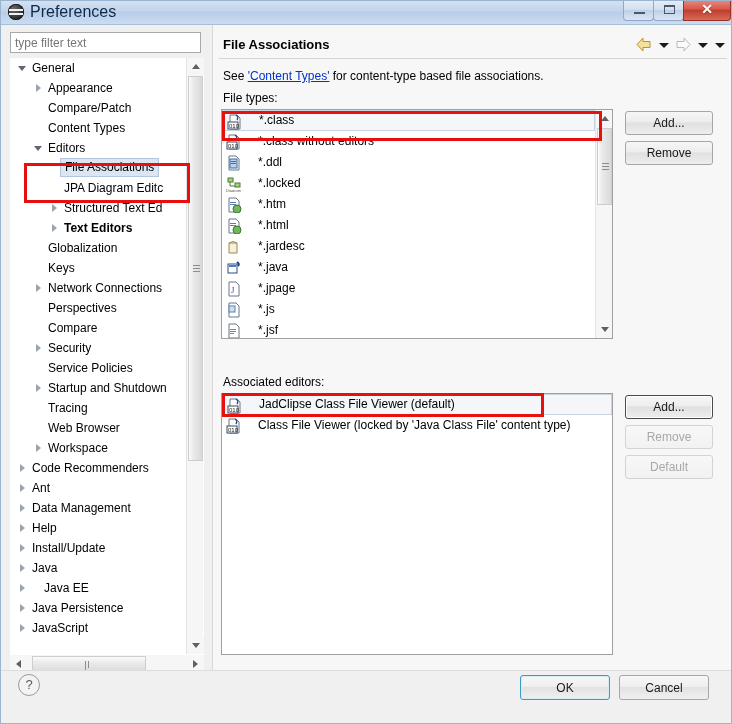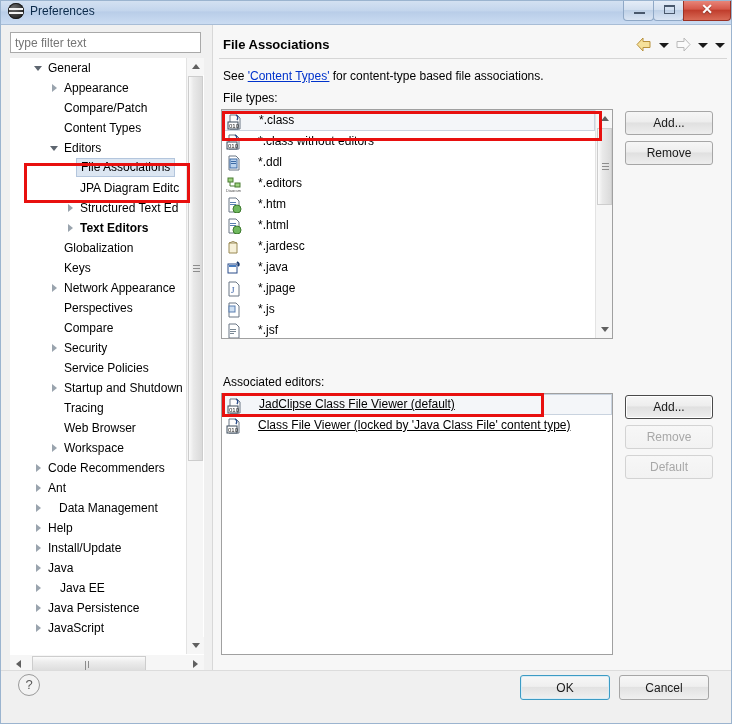--- a/index.html
+++ b/index.html
@@ -51,21 +51,21 @@
   .app-icon::after {
     content: "";
     position: absolute;
     left: 1px; right: 1px;
     height: 2px;
     background: #f2f2f2;
   }
   .app-icon::before { top: 5px; }
   .app-icon::after  { top: 9px; }
   .title-text {
-    font-size: 12px;
+    font-size: 16px;
     color: #0b2a4a;
     white-space: nowrap;
   }
 
   .win-buttons {
     position: absolute;
     right: 1px; top: 0px;
     display: flex;
     height: 22px;
   }
@@ -139,21 +139,21 @@
   .tree-panel {
     position: absolute;
     left: 10px; top: 33px;
     width: 194px;
     height: 614px;
     background: #ffffff;
     box-sizing: border-box;
   }
   .tree-scroll-area {
     position: absolute;
-    left: 16px; top: 0;
+    left: 0; top: 0;
     width: 176px;
     height: 596px;
     overflow: hidden;
   }
   .tree-item {
     position: relative;
     height: 20px;
     line-height: 20px;
     font-size: 12px;
     white-space: nowrap;
@@ -527,21 +527,21 @@
             <span class="tree-label" style="left: 54px; font-weight: bold;">Text Editors</span>
           </div>
           <div class="tree-item">
             <span class="tree-label" style="left: 38px;">Globalization</span>
           </div>
           <div class="tree-item">
             <span class="tree-label" style="left: 38px;">Keys</span>
           </div>
           <div class="tree-item">
             <span class="twisty collapsed" style="left: 24px;"></span>
-            <span class="tree-label" style="left: 38px;">Network Appearance</span>
+            <span class="tree-label" style="left: 38px;">Network Connections</span>
           </div>
           <div class="tree-item">
             <span class="tree-label" style="left: 38px;">Perspectives</span>
           </div>
           <div class="tree-item">
             <span class="tree-label" style="left: 38px;">Compare</span>
           </div>
           <div class="tree-item">
             <span class="twisty collapsed" style="left: 24px;"></span>
             <span class="tree-label" style="left: 38px;">Security</span>
@@ -566,21 +566,21 @@
           <div class="tree-item">
             <span class="twisty collapsed" style="left: 8px;"></span>
             <span class="tree-label" style="left: 22px;">Code Recommenders</span>
           </div>
           <div class="tree-item">
             <span class="twisty collapsed" style="left: 8px;"></span>
             <span class="tree-label" style="left: 22px;">Ant</span>
           </div>
           <div class="tree-item">
             <span class="twisty collapsed" style="left: 8px;"></span>
-            <span class="tree-label" style="left: 22px; margin-left: 11px;">Data Management</span>
+            <span class="tree-label" style="left: 22px;">Data Management</span>
           </div>
           <div class="tree-item">
             <span class="twisty collapsed" style="left: 8px;"></span>
             <span class="tree-label" style="left: 22px;">Help</span>
           </div>
           <div class="tree-item">
             <span class="twisty collapsed" style="left: 8px;"></span>
             <span class="tree-label" style="left: 22px;">Install/Update</span>
           </div>
           <div class="tree-item">
@@ -674,21 +674,21 @@
                   <path d="M3 1 h7 l3 3 v11 h-10 z" fill="#ffffff" stroke="#6b7785" stroke-width="1"></path>
                   <rect x="4" y="4" width="7" height="9" fill="#bcd4ee" stroke="#3c6ba5" stroke-width="1"></rect>
                   <rect x="5" y="6" width="5" height="1" fill="#3c6ba5"></rect>
                   <rect x="5" y="8" width="5" height="1" fill="#3c6ba5"></rect>
                 </svg></span><span>*.ddl</span></div>
             <div class="list-row"><span class="row-icon"><svg width="16" height="16" viewBox="0 0 16 16">
                   <rect x="2" y="2" width="5" height="4" fill="#9ed47e" stroke="#4a7a32" stroke-width="1"></rect>
                   <rect x="9" y="7" width="5" height="4" fill="#9ed47e" stroke="#4a7a32" stroke-width="1"></rect>
                   <path d="M4 6 v4 h5" fill="none" stroke="#4a7a32" stroke-width="1"></path>
                   <text x="0" y="16" font-size="4" font-family="&quot;Liberation Sans&quot;, sans-serif" fill="#555">Diagram</text>
-                </svg></span><span>*.editors</span></div>
+                </svg></span><span>*.locked</span></div>
             <div class="list-row"><span class="row-icon"><svg width="16" height="16" viewBox="0 0 16 16">
                   <path d="M3 1 h7 l3 3 v11 h-10 z" fill="#ffffff" stroke="#6b7785" stroke-width="1"></path>
                   <rect x="4" y="5" width="6" height="1" fill="#5a7fb0"></rect>
                   <rect x="4" y="7" width="6" height="1" fill="#5a7fb0"></rect>
                   <circle cx="11" cy="12" r="4" fill="#6fb85e" stroke="#3d7a2e" stroke-width="1"></circle>
                 </svg></span><span>*.htm</span></div>
             <div class="list-row"><span class="row-icon"><svg width="16" height="16" viewBox="0 0 16 16">
                   <path d="M3 1 h7 l3 3 v11 h-10 z" fill="#ffffff" stroke="#6b7785" stroke-width="1"></path>
                   <rect x="4" y="5" width="6" height="1" fill="#5a7fb0"></rect>
                   <rect x="4" y="7" width="6" height="1" fill="#5a7fb0"></rect>
@@ -730,21 +730,21 @@
           <div class="sb-arrow down"></div>
         </div>
       </div>
 
       <button class="btn" style="left:412px;top:86px;">Add...</button>
       <button class="btn" style="left:412px;top:116px;">Remove</button>
 
       <div class="section-label" style="left:10px;top:350px;">Associated editors:</div>
 
       <div class="listbox" style="left:8px;top:368px;width:392px;height:262px;">
-        <div id="editors-list" style="position:absolute;left:0;top:0;right:0;text-decoration:underline;">
+        <div id="editors-list" style="position:absolute;left:0;top:0;right:0;">
             <div class="list-row sel"><span class="row-icon"><svg width="16" height="16" viewBox="0 0 16 16">
                   <path d="M3 1 h7 l3 3 v11 h-10 z" fill="#fdfdfd" stroke="#6b7785" stroke-width="1"></path>
                   <rect x="1" y="8" width="10" height="7" fill="#ffffff" stroke="#3b4a5a" stroke-width="1"></rect>
                   <text x="2" y="14" font-size="6" font-family="&quot;Liberation Sans&quot;, sans-serif" fill="#1a1a1a">010</text>
                   <path d="M9 1 q3 2 1 5" fill="none" stroke="#2b4d8a" stroke-width="1.4"></path>
                 </svg></span><span>JadClipse Class File Viewer (default)</span></div>
             <div class="list-row"><span class="row-icon"><svg width="16" height="16" viewBox="0 0 16 16">
                   <path d="M3 1 h7 l3 3 v11 h-10 z" fill="#fdfdfd" stroke="#6b7785" stroke-width="1"></path>
                   <rect x="1" y="8" width="10" height="7" fill="#ffffff" stroke="#3b4a5a" stroke-width="1"></rect>
                   <text x="2" y="14" font-size="6" font-family="&quot;Liberation Sans&quot;, sans-serif" fill="#1a1a1a">010</text>

